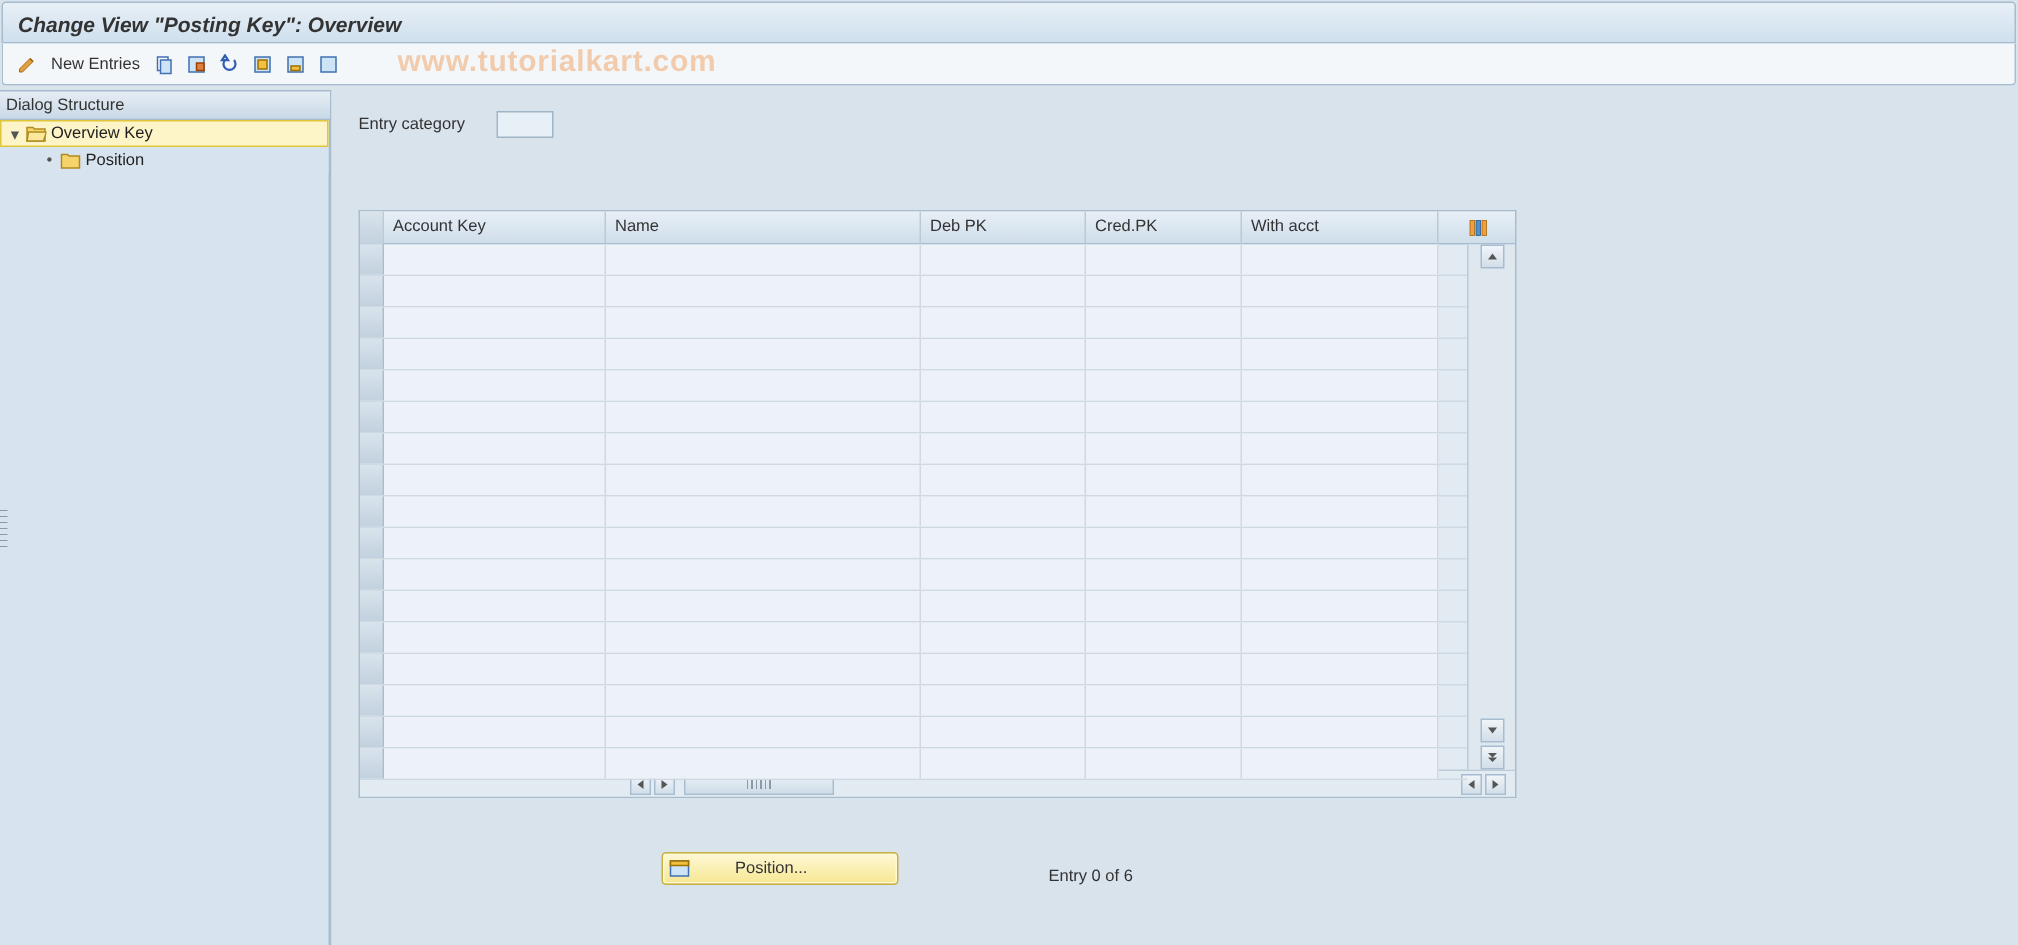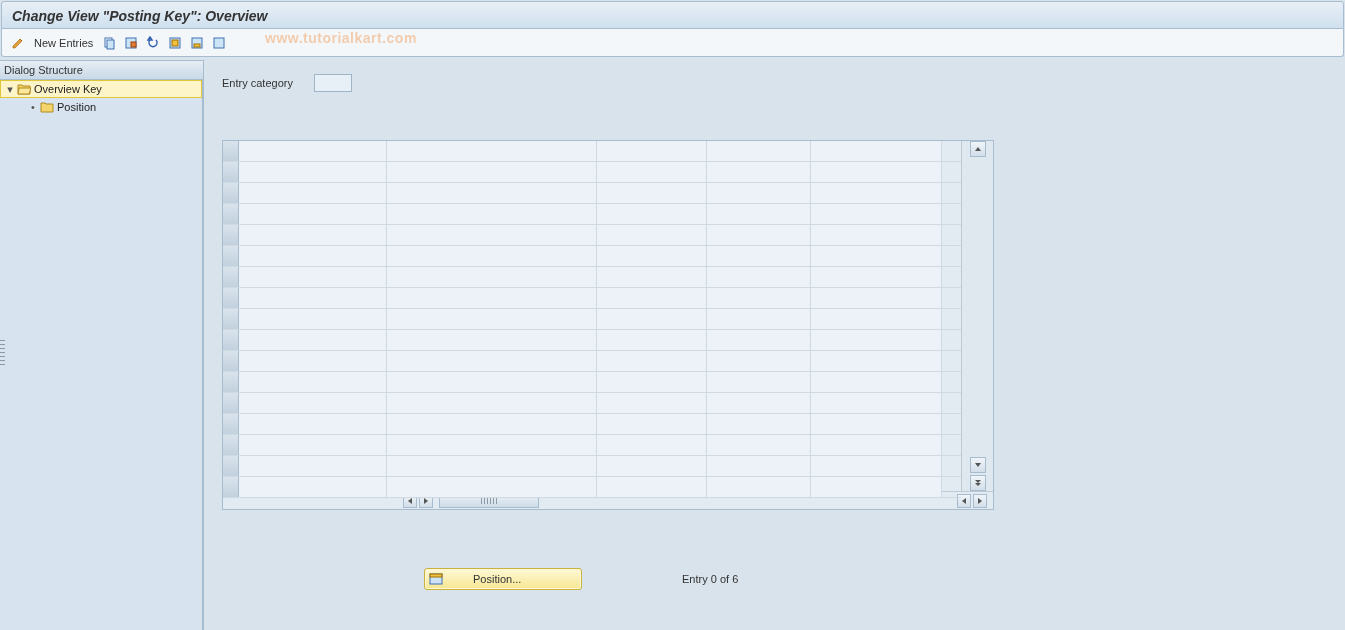--- a/index.html
+++ b/index.html
@@ -48,37 +48,37 @@
     }
     .toolbar .new-entries {
       margin: 0 6px 0 4px;
       cursor: pointer;
       color: #333;
     }
     .watermark {
       position: absolute;
       left: 263px;
       top: 1px;
-      font-size: 14px;
+      font-size: 20px;
       font-weight: bold;
       color: #f0a060;
       opacity: 0.5;
       pointer-events: none;
       letter-spacing: 0.5px;
     }
     .main {
       display: flex;
       position: absolute;
       top: 60px;
       left: 0;
       right: 0;
       bottom: 0;
     }
     .sidebar {
-      width: 204px;
+      width: 221px;
       background: #dfe9f1;
       border-right: 1px solid #a8bccf;
       position: relative;
     }
     .sidebar-header {
       background: linear-gradient(to bottom, #e6edf4 0%, #c9d9e7 100%);
       border: 1px solid #a8bccf;
       border-left: none;
       border-right: none;
       padding: 3px 4px;
@@ -250,21 +250,21 @@
     .h-thumb-lines {
       width: 16px;
       height: 6px;
       background: repeating-linear-gradient(to right, #8a9aa7 0, #8a9aa7 1px, transparent 1px, transparent 3px);
     }
     .bottom-bar {
       position: absolute;
       top: 508px;
       left: 18px;
       display: flex;
-      align-items: center;
+      align-items: flex-end;
     }
     .position-btn {
       margin-left: 202px;
       width: 158px;
       height: 22px;
       background: linear-gradient(to bottom, #fef8d6 0%, #f6e792 100%);
       border: 1px solid #c9b140;
       border-radius: 3px;
       display: flex;
       align-items: center;
@@ -373,20 +373,37 @@
     <div class="drag-handle"></div>
   </div>
 
   <div class="content">
     <div class="field-row">
       <span class="field-label">Entry category</span>
       <input class="field-input" value="" style="">
     </div>
 
     <div class="table-wrap">
+      <div class="table-head">
+        <div class="th selector"></div>
+        <div class="th" style="width:148px">Account Key</div>
+        <div class="th" style="width:210px">Name</div>
+        <div class="th" style="width:110px">Deb PK</div>
+        <div class="th" style="width:104px">Cred.PK</div>
+        <div class="th" style="width:131px">With acct</div>
+        <div class="th config" style="flex:1">
+          <span class="config-icon">
+            <svg width="14" height="14" viewBox="0 0 14 14">
+                <rect x="2" y="2" width="3" height="10" fill="#f0a040" stroke="#a06000" stroke-width="0.5"></rect>
+                <rect x="6" y="2" width="3" height="10" fill="#5090d0" stroke="#205080" stroke-width="0.5"></rect>
+                <rect x="10" y="2" width="3" height="10" fill="#f0a040" stroke="#a06000" stroke-width="0.5"></rect>
+              </svg>
+          </span>
+        </div>
+      </div>
       <div class="table-body">
         <div class="table-rows" id="table-rows">
             <div class="tr">
               <div class="td selector" style="width: 16px;"></div>
               <div class="td" style="width: 148px;"></div>
               <div class="td" style="width: 210px;"></div>
               <div class="td" style="width: 110px;"></div>
               <div class="td" style="width: 104px;"></div>
               <div class="td" style="width: 131px;"></div>
             </div>

